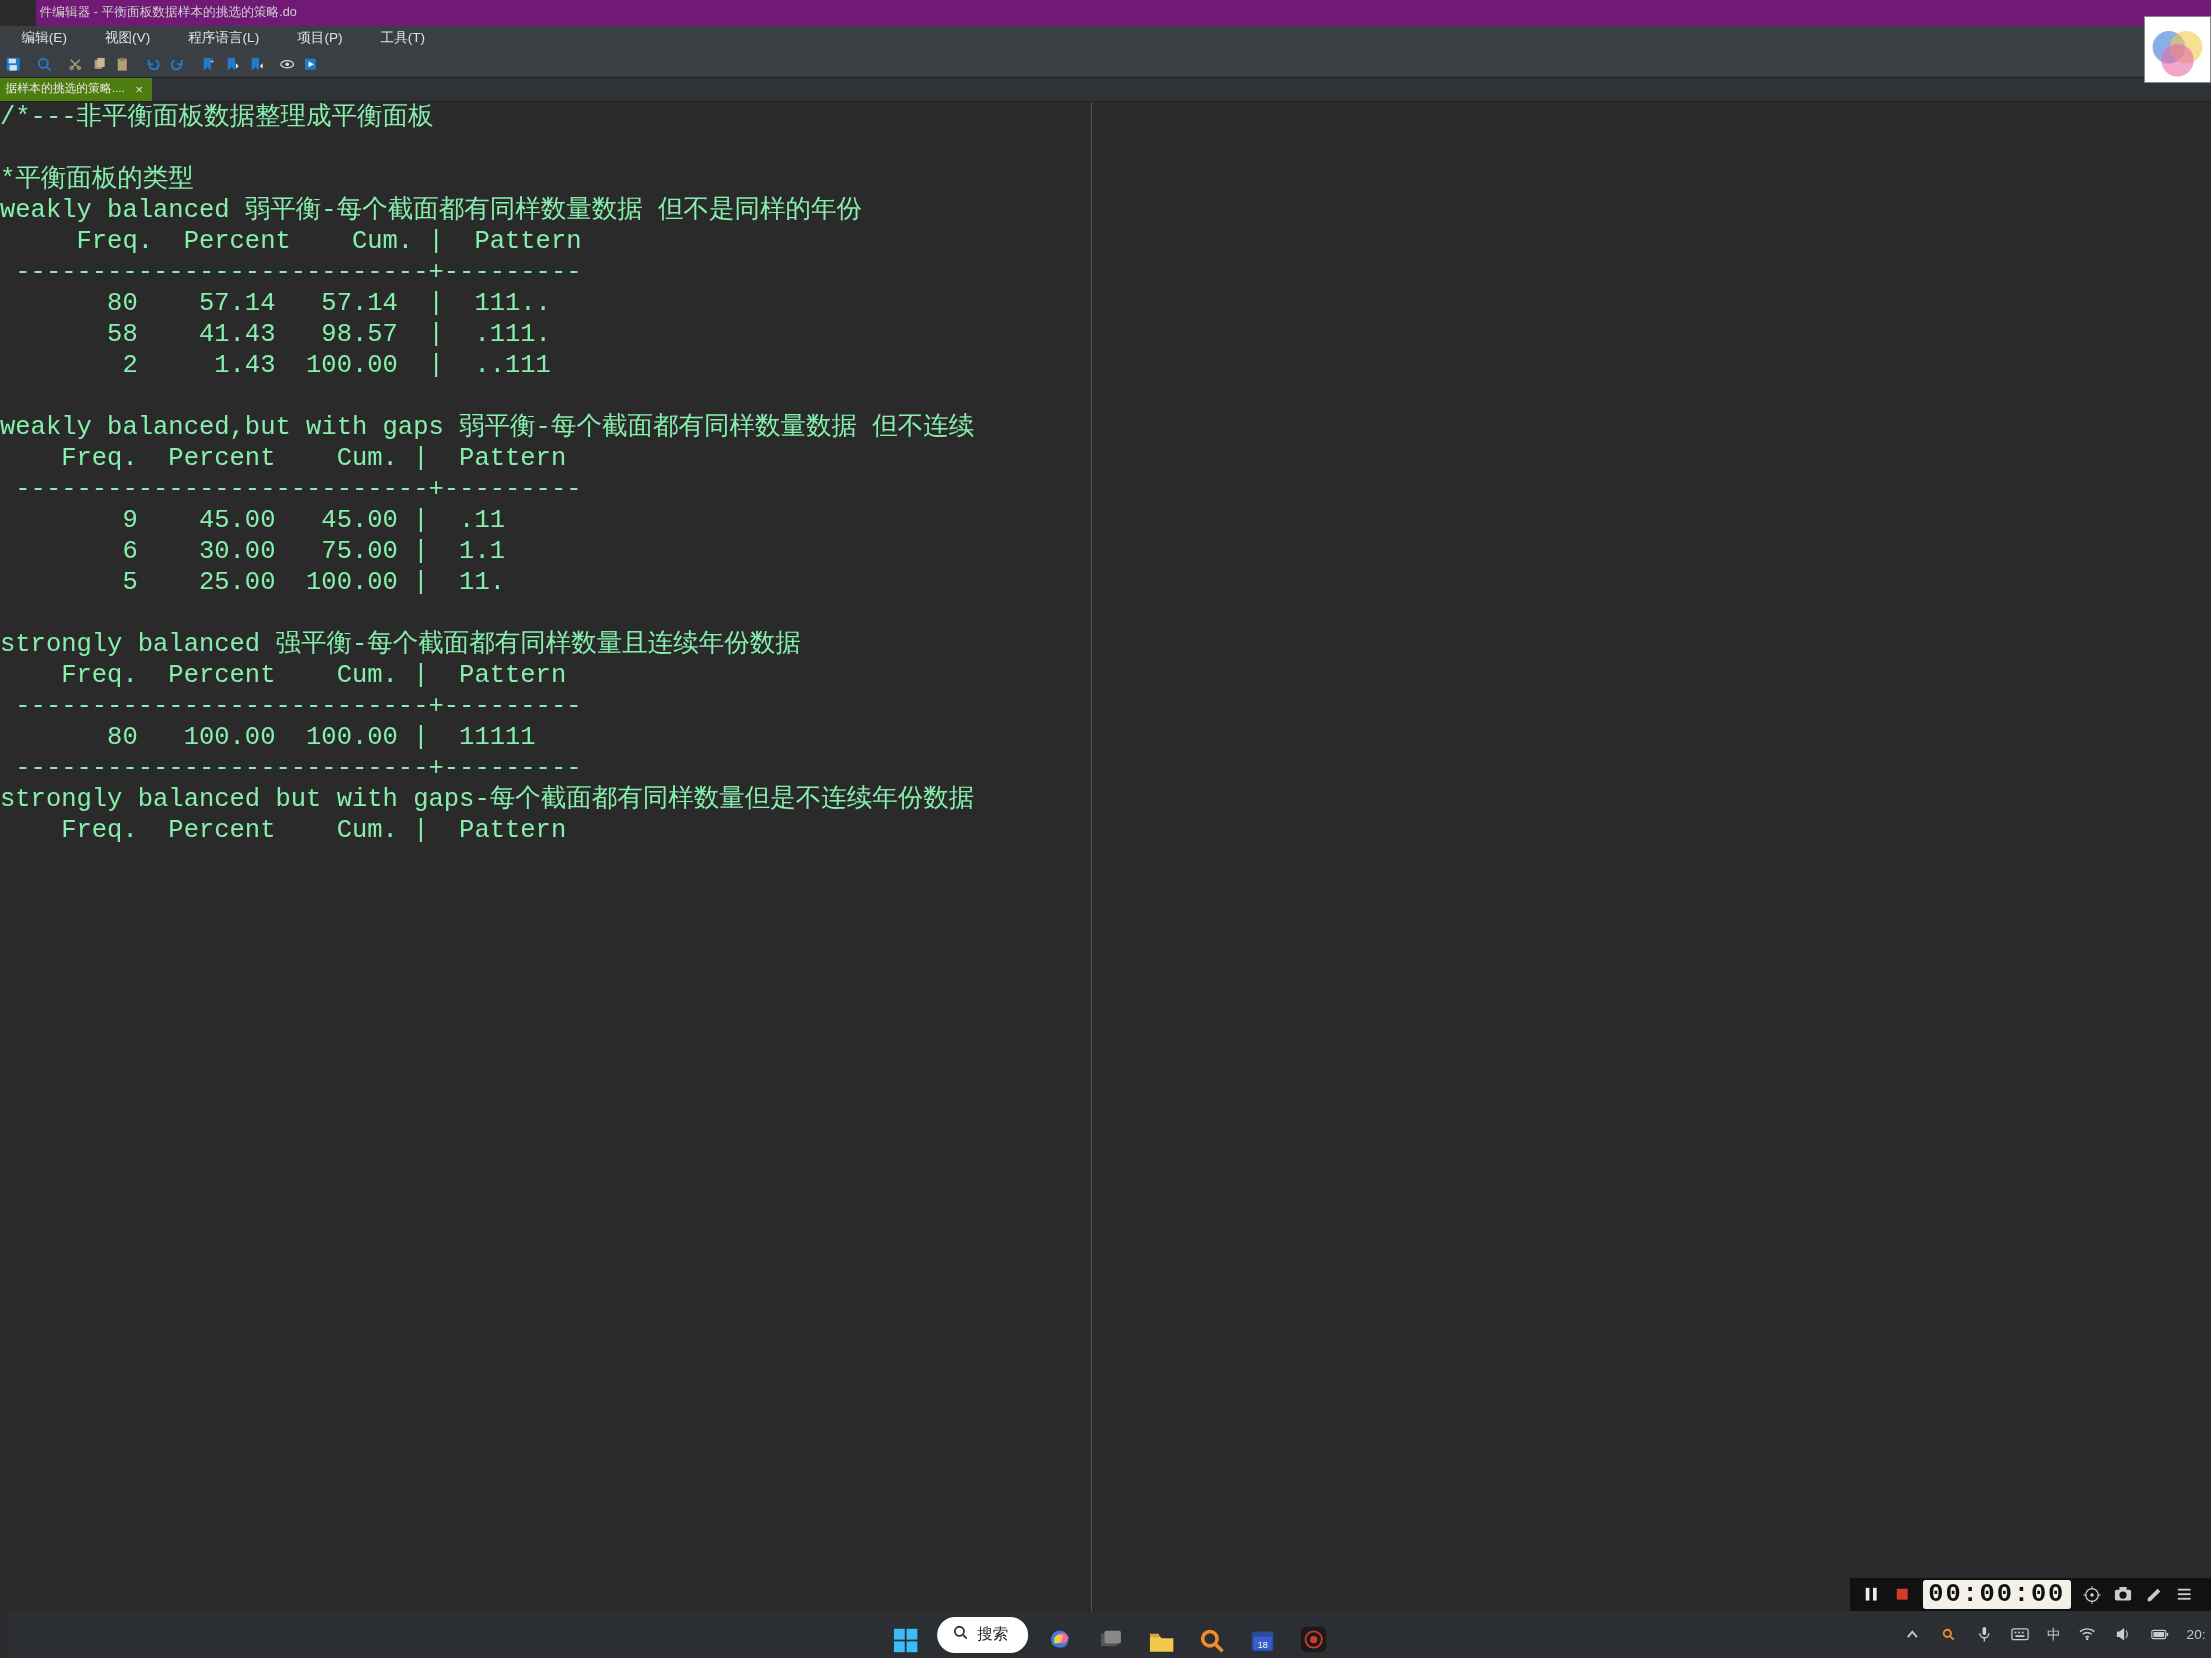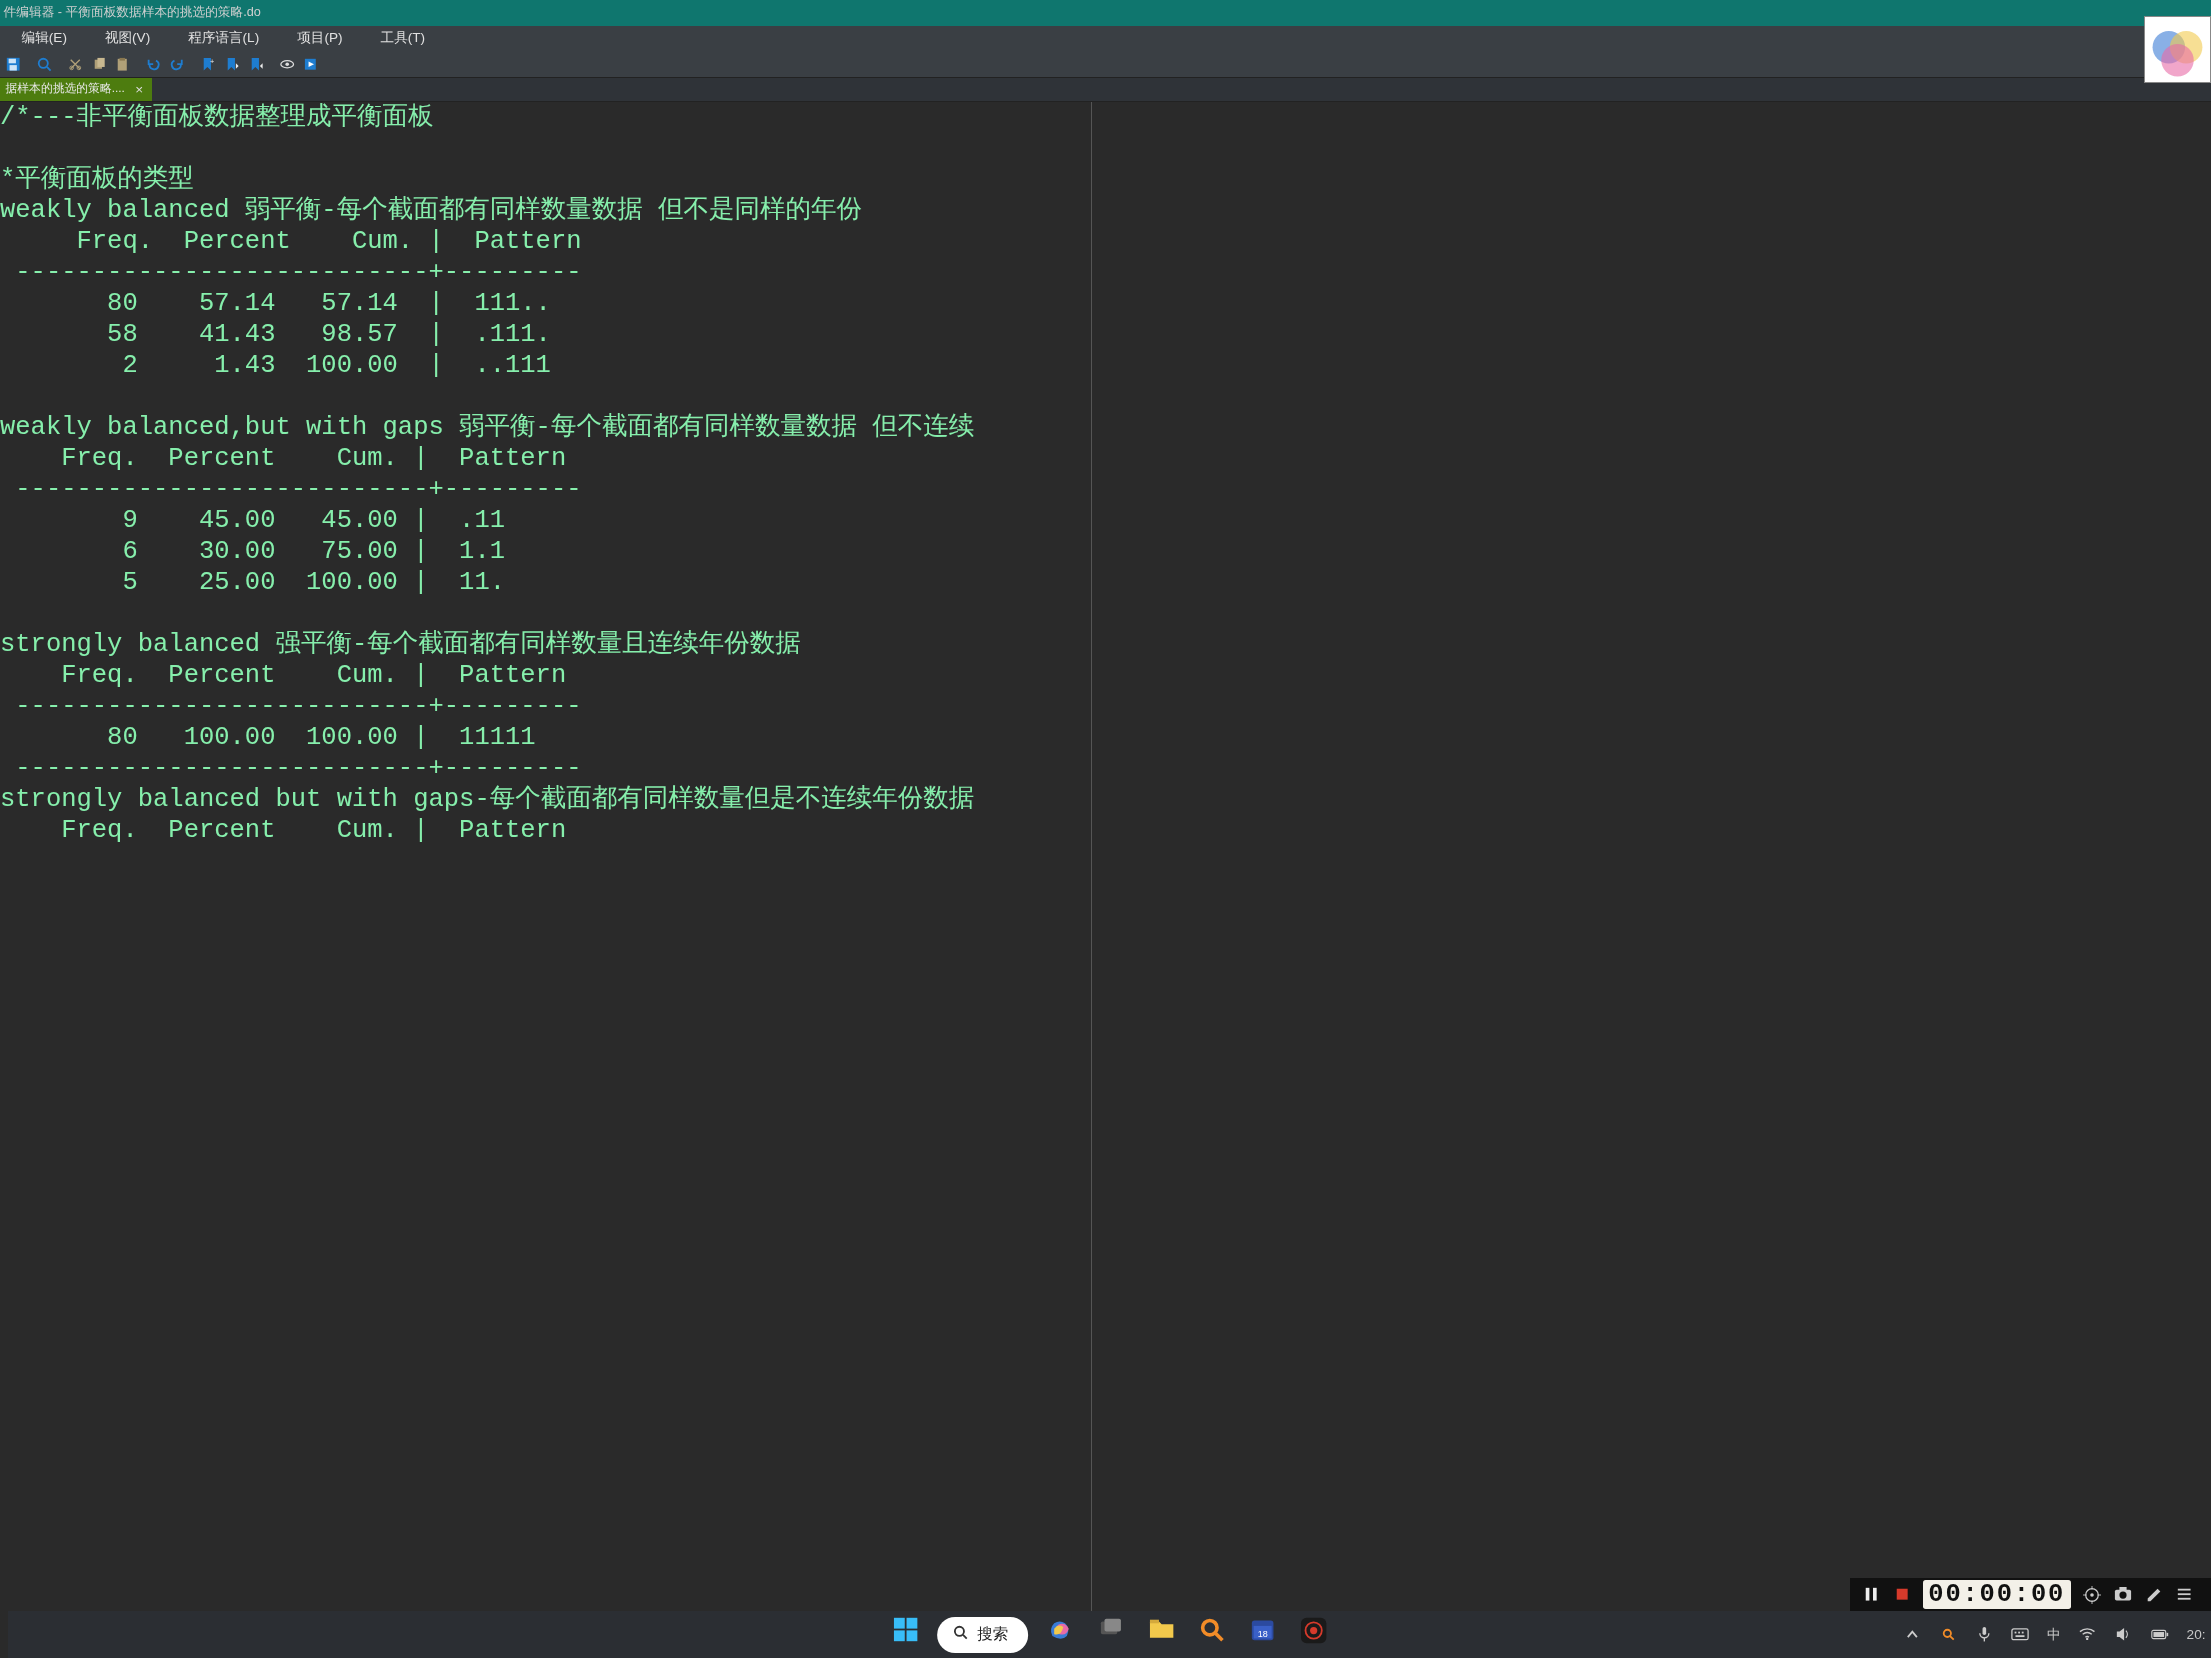--- a/index.html
+++ b/index.html
@@ -8,26 +8,27 @@
     background: #2a2a2a;
     font-family: "Microsoft YaHei", "Segoe UI", sans-serif;
     color: #ccc;
     font-size: 11.8px;
     position: relative;
   }
 
   
   .titlebar {
     height: 25.5px;
-    background: #0f766e;
+    background: #701a75;
     display: flex;
     align-items: center;
     padding: 0 3.6px;
     font-size: 12.7px;
     color: #d0d0d0;
+    margin-left: 36px;
   }
 
   
   .menubar {
     height: 25.5px;
     background: #3a3f44;
     display: flex;
     align-items: center;
     gap: 20px;
     padding: 0 3.6px;
@@ -155,21 +156,21 @@
   .task-center {
     position: absolute;
     left: 50%;
     transform: translateX(-50%);
     display: flex;
     align-items: center;
     gap: 12.7px;
   }
   .task-icon {
     width: 38px; height: 38px;
-    display: flex; align-items: flex-start; justify-content: center;
+    display: flex; align-items: flex-end; justify-content: center;
     border-radius: 3.6px;
   }
   .search-pill {
     display: flex; align-items: center;
     background: #fff;
     color: #222;
     border-radius: 20px;
     height: 36px;
     padding: 0 20px 0 14.5px;
     gap: 9px;

